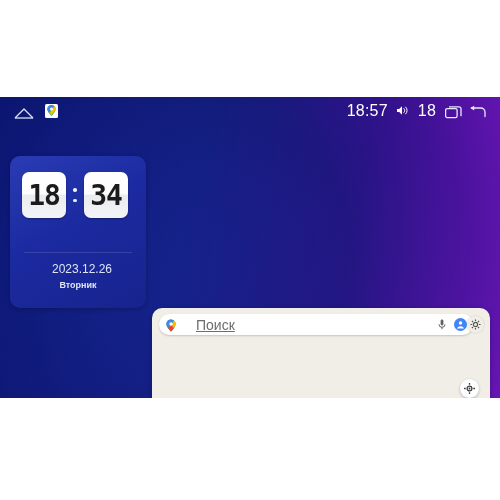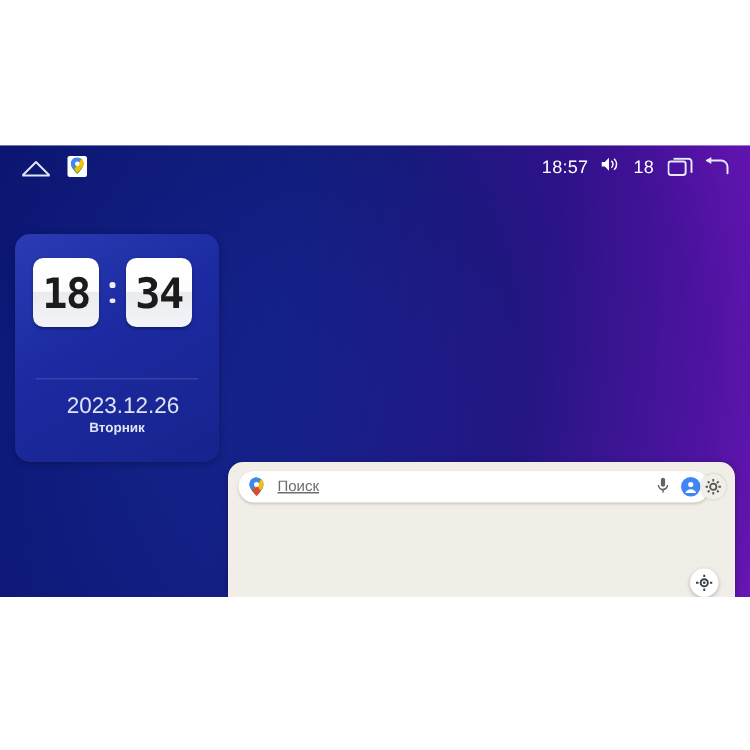--- a/index.html
+++ b/index.html
@@ -15,21 +15,21 @@
     content:"";position:absolute;inset:0;
     background:linear-gradient(100deg, rgba(10,20,110,.85) 0%, rgba(18,30,130,.45) 38%, rgba(70,14,160,.35) 68%, rgba(128,24,200,.55) 100%);
     pointer-events:none;
   }
   #screen > *{position:relative;z-index:2;}
 
   
   .statusbar{position:absolute;left:0;top:0;width:500px;height:27px;display:flex;align-items:center;}
   .sb-left{display:flex;align-items:center;gap:11px;padding-left:14px;}
   .sb-right{margin-left:auto;display:flex;align-items:center;gap:9px;padding-right:14px;
-            color:#fff;font-size:12px;letter-spacing:.2px;}
+            color:#fff;font-size:16px;letter-spacing:.2px;}
   .home-ico{width:20px;height:12px;}
   .gm-ico{width:13px;height:14px;background:#fff;border-radius:1.5px;
           display:flex;align-items:center;justify-content:center;}
   .spk{display:inline-block;}
   .recents{width:15px;height:12px;}
   .backico{width:17px;height:13px;}
 
   
   .card{position:absolute;border-radius:10px;}
 
@@ -40,30 +40,30 @@
   .flip{position:absolute;left:12px;top:16px;width:112px;height:46px;display:flex;align-items:center;gap:3px;}
   .tile{width:44px;height:46px;border-radius:7px;
     background:linear-gradient(#ffffff 0%,#fdfdfd 48%,#e9ebef 50%,#f3f4f7 100%);
     box-shadow:0 1px 2px rgba(0,0,0,.33);
     display:flex;align-items:center;justify-content:center;
     font-family:"DejaVu Sans Mono",monospace;font-size:28px;font-weight:bold;color:#1b1b1b;
     letter-spacing:-1px;}
   .colon{width:12px;display:flex;flex-direction:column;align-items:center;justify-content:center;gap:7px;}
   .colon i{display:block;width:3.5px;height:3.5px;border-radius:50%;background:#eceef5;}
   .clk-div{position:absolute;left:14px;top:96px;width:108px;height:1px;background:rgba(255,255,255,.13);}
-  .clk-date{position:absolute;left:0;top:106px;width:144px;text-align:center;color:#dfe4f5;font-size:15px;}
+  .clk-date{position:absolute;left:0;top:106px;width:144px;text-align:center;color:#dfe4f5;font-size:12px;}
   .clk-day{position:absolute;left:0;top:124px;width:136px;text-align:center;color:#dfe4f5;font-size:9px;font-weight:bold;}
 
   
   #mapCard{left:152px;top:32px;width:338px;height:152px;background:#f1eee7;overflow:hidden;
     box-shadow:0 1px 4px rgba(0,0,0,.28);}
   .searchbar{position:absolute;left:7px;top:6px;width:314px;height:21px;background:#fff;border-radius:11px;
     display:flex;align-items:center;box-shadow:0 1px 2px rgba(0,0,0,.18);}
   .sb-pin{margin-left:7px;width:10px;height:13px;}
-  .sb-text{margin-left:9px;font-size:10px;color:#6d6d6d;text-decoration:underline;}
+  .sb-text{margin-left:20px;font-size:14px;color:#6d6d6d;text-decoration:underline;}
   .sb-mic{margin-left:auto;margin-right:8px;}
   .sb-avatar{width:13px;height:13px;border-radius:50%;margin-right:6px;background:#4285f4;
     display:flex;align-items:center;justify-content:center;}
   .gear-btn{position:absolute;right:6px;top:8px;width:17px;height:17px;border-radius:50%;
     background:#f1eee7;display:flex;align-items:center;justify-content:center;
     box-shadow:0 0 0 1px rgba(0,0,0,.06);}
   .maparea{position:absolute;left:0;top:31px;width:338px;height:88px;background:#f1eee7;}
   .locate{position:absolute;right:11px;top:40px;width:19px;height:19px;border-radius:50%;background:#fff;
     display:flex;align-items:center;justify-content:center;box-shadow:0 1px 3px rgba(0,0,0,.25);}
 </style>

